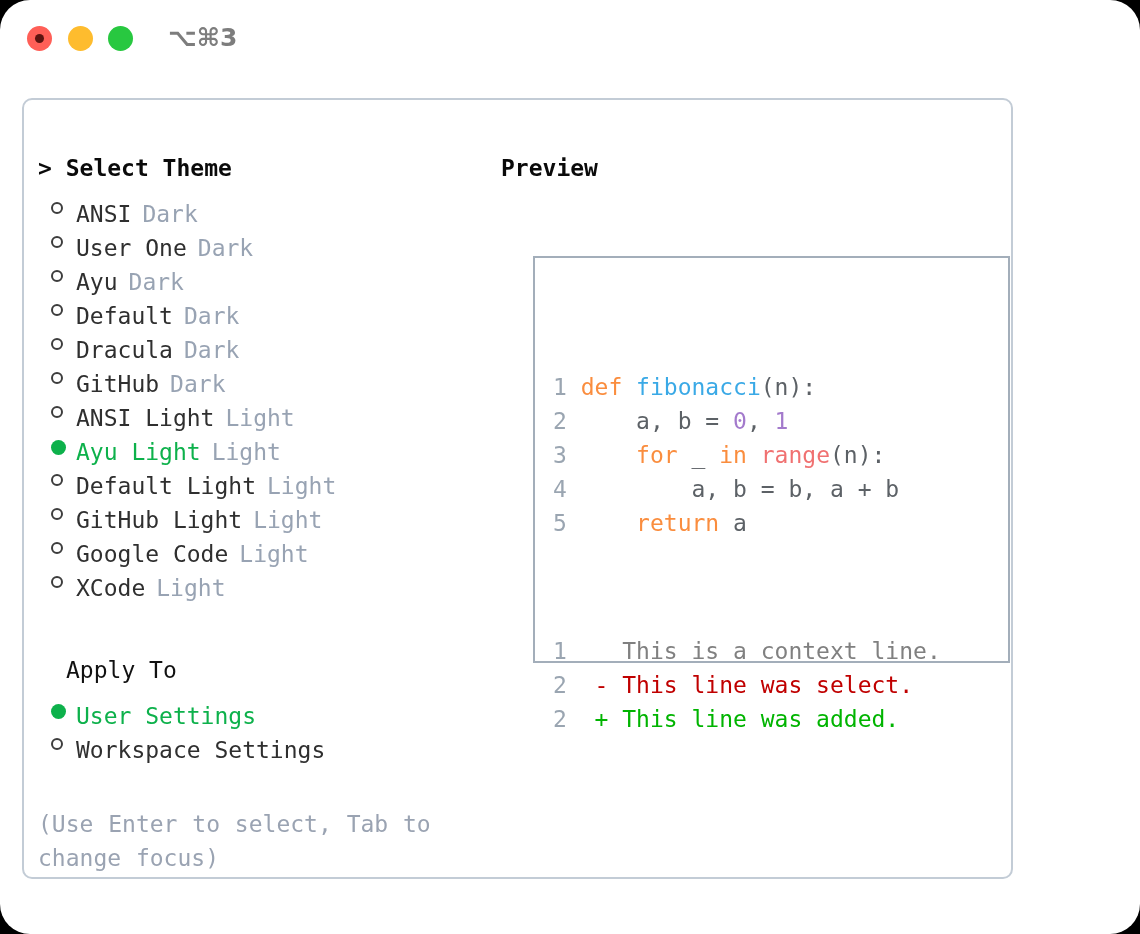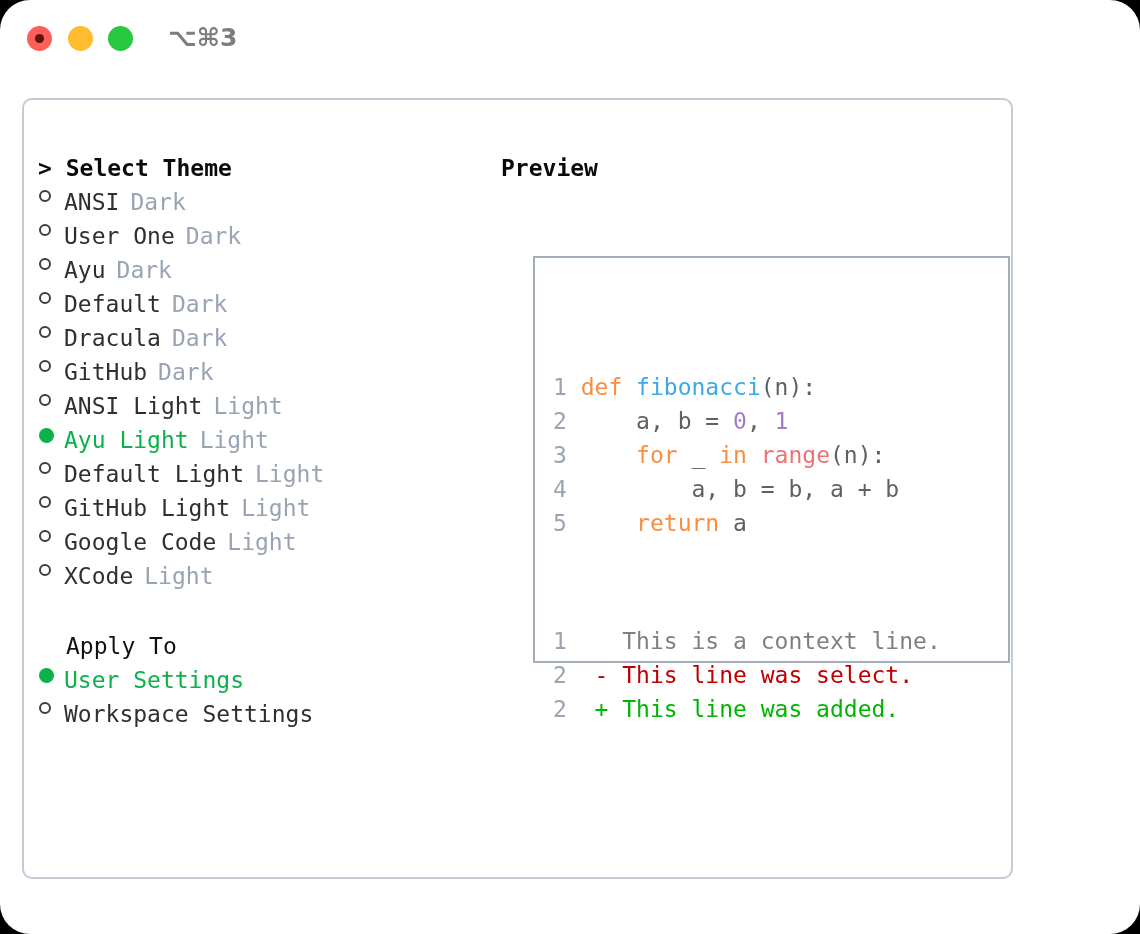--- a/index.html
+++ b/index.html
@@ -91,21 +91,21 @@
   }
 
   
   .section-head {
     font-size: 23px;
     font-weight: bold;
     color: #0a0a0a;
     line-height: 34px;
     white-space: pre;
   }
-  .list { margin: 0; padding: 0; text-align: right; }
+  .list { margin: 12px; padding: 0; text-align: right; }
 
   .row {
     display: flex;
     align-items: baseline;
     line-height: 34px;
     height: 34px;
     font-size: 23px;
     white-space: pre;
   }
   .bullet {
@@ -192,21 +192,21 @@
     color: #9aa5b1;
   }
   .code-line { white-space: pre; }
 
   .t-kw   { color: #fa8d3e; }
   .t-fn   { color: #3aa9e6; }
   .t-num  { color: #a37acc; }
   .t-bi   { color: #f07171; }
   .t-txt  { color: #5c6166; }
 
-  .diff { margin-top: 16px; }
+  .diff { margin-top: 26px; }
   .d-ctx { color: #808080; }
   .d-del { color: #c00000; }
   .d-add { color: #00b400; }
 </style>
 </head>
 <body>
 
 <div class="window">
 
   <div class="titlebar">
@@ -240,20 +240,21 @@
 
       <div class="applyto-head">Apply To</div>
 
       <div class="list" id="apply-list">
           <div class="row selected"><span class="bullet"><span class="disc"></span></span><span class="label">User Settings</span></div>
           <div class="row"><span class="bullet"><span class="ring"></span></span><span class="label">Workspace Settings</span></div>
         </div>
 
       <div class="spacer-sm"></div>
 
+      <div class="hint">(Use Enter to select, Tab to change focus)</div>
     </div>
 
     <div class="col-right">
       <div class="preview-head">Preview</div>
 
       <div class="preview-box">
         <div class="code">
           <div id="code-block"><div class="code-line"><span class="ln">1 </span><span class="t-txt"></span><span class="t-kw">def</span><span class="t-txt"> </span><span class="t-fn">fibonacci</span><span class="t-txt">(n):</span></div><div class="code-line"><span class="ln">2 </span><span class="t-txt">    </span><span class="t-txt">a, b = </span><span class="t-num">0</span><span class="t-txt">, </span><span class="t-num">1</span></div><div class="code-line"><span class="ln">3 </span><span class="t-txt">    </span><span class="t-kw">for</span><span class="t-txt"> _ </span><span class="t-kw">in</span><span class="t-txt"> </span><span class="t-bi">range</span><span class="t-txt">(n):</span></div><div class="code-line"><span class="ln">4 </span><span class="t-txt">        </span><span class="t-txt">a, b = b, a + b</span></div><div class="code-line"><span class="ln">5 </span><span class="t-txt">    </span><span class="t-kw">return</span><span class="t-txt"> a</span></div></div>
           <div class="diff" id="diff-block"><div class="code-line"><span class="ln">1  </span><span class="d-ctx">  This is a context line.</span></div><div class="code-line"><span class="ln">2  </span><span class="d-del">- This line was select.</span></div><div class="code-line"><span class="ln">2  </span><span class="d-add">+ This line was added.</span></div></div>
         </div>

